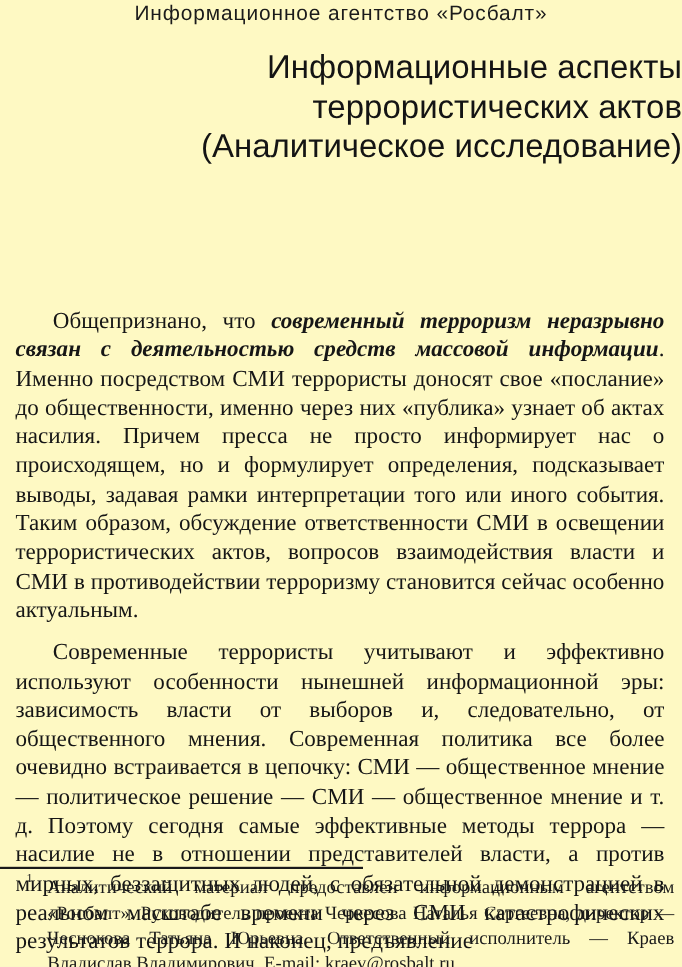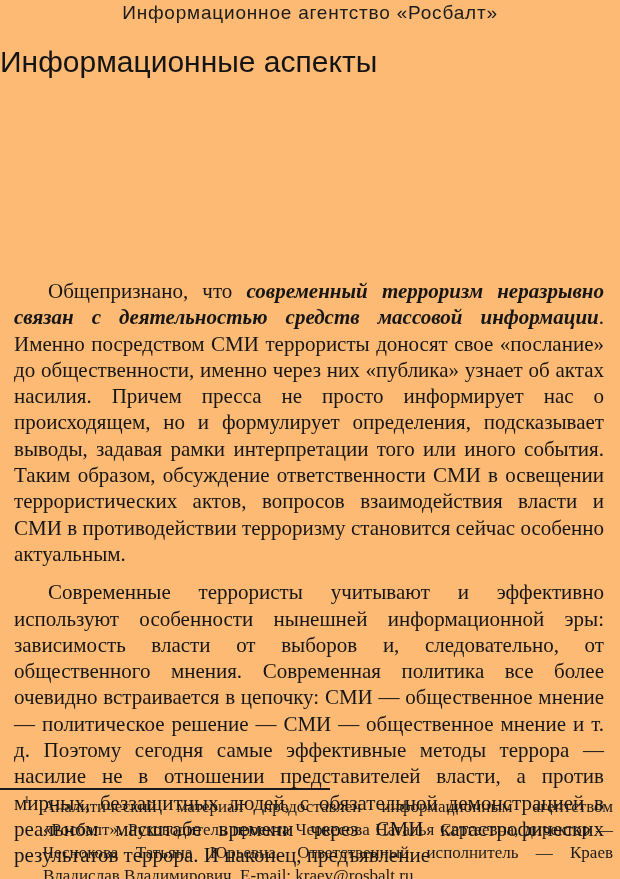--- a/index.html
+++ b/index.html
@@ -5,21 +5,21 @@
   html, body {
     margin: 0;
     padding: 0;
     background: #e8e8e8;
   }
   .page {
     position: relative;
     width: 620px;
     height: 879px;
     margin: 0 auto;
-    background: #fdba74;
+    background: #fef9c3;
     color: #1a1a1a;
     overflow: hidden;
   }
   .agency-header {
     position: absolute;
     top: 2px;
     left: 0;
     width: 100%;
     text-align: center;
     font-family: "Liberation Sans", sans-serif;
@@ -27,21 +27,21 @@
     letter-spacing: 0.8px;
     color: #1b1b1b;
     white-space: nowrap;
   }
   .doc-title {
     position: absolute;
     top: 44px;
     left: 0;
     width: 100%;
     margin: 0;
-    text-align: left;
+    text-align: right;
     font-family: "Liberation Sans", sans-serif;
     font-weight: 400;
     font-size: 30px;
     line-height: 36px;
     color: #141414;
   }
   .body-text {
     position: absolute;
     top: 266px;
     left: 0;
@@ -96,21 +96,22 @@
 </style>
 </head>
 <body>
 
 <div class="page">
 
   <div class="agency-header">Информационное агентство «Росбалт»</div>
 
   <h1 class="doc-title">
     <span>Информационные аспекты</span><br>
-    <br>
+    <span>террористических актов</span><br>
+    <span>(Аналитическое исследование)</span>
   </h1>
 
   <div class="body-text">
       <p><span>Общепризнано, что </span><span class="bi">современный терроризм неразрывно связан с деятельностью средств массовой информации</span><span>. Именно посредством СМИ террористы доносят свое «послание» до общественности, именно через них «публика» узнает об актах насилия. Причем пресса не просто информирует нас о происходящем, но и формулирует определения, подсказывает выводы, задавая рамки интерпретации того или иного события. Таким образом, обсуждение ответственности СМИ в освещении террористических актов, вопросов взаимодействия власти и СМИ в противодействии терроризму становится сейчас особенно актуальным.</span></p>
       <p><span>Современные террористы учитывают и эффективно используют особенности нынешней информационной эры: зависимость власти от выборов и, следовательно, от общественного мнения. Современная политика все более очевидно встраивается в цепочку: СМИ — общественное мнение — политическое решение — СМИ — общественное мнение и т. д. Поэтому сегодня самые эффективные методы террора — насилие не в отношении представителей власти, а против мирных, беззащитных людей, с обязательной демонстрацией в реальном масштабе времени через СМИ катастрофических результатов террора. И наконец, предъявление</span></p>
     </div>
 
   <div class="footnote-area">
     <div class="footnote-rule"></div>
     <div class="footnote">

